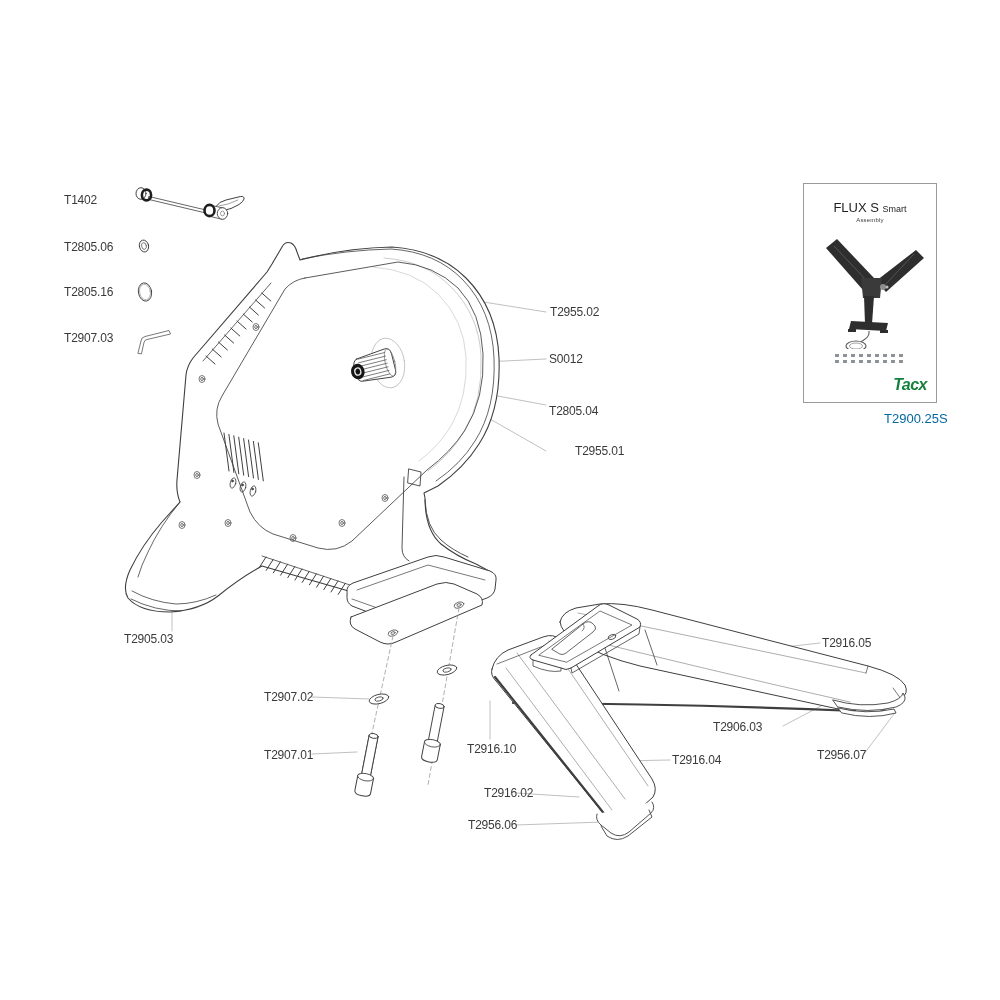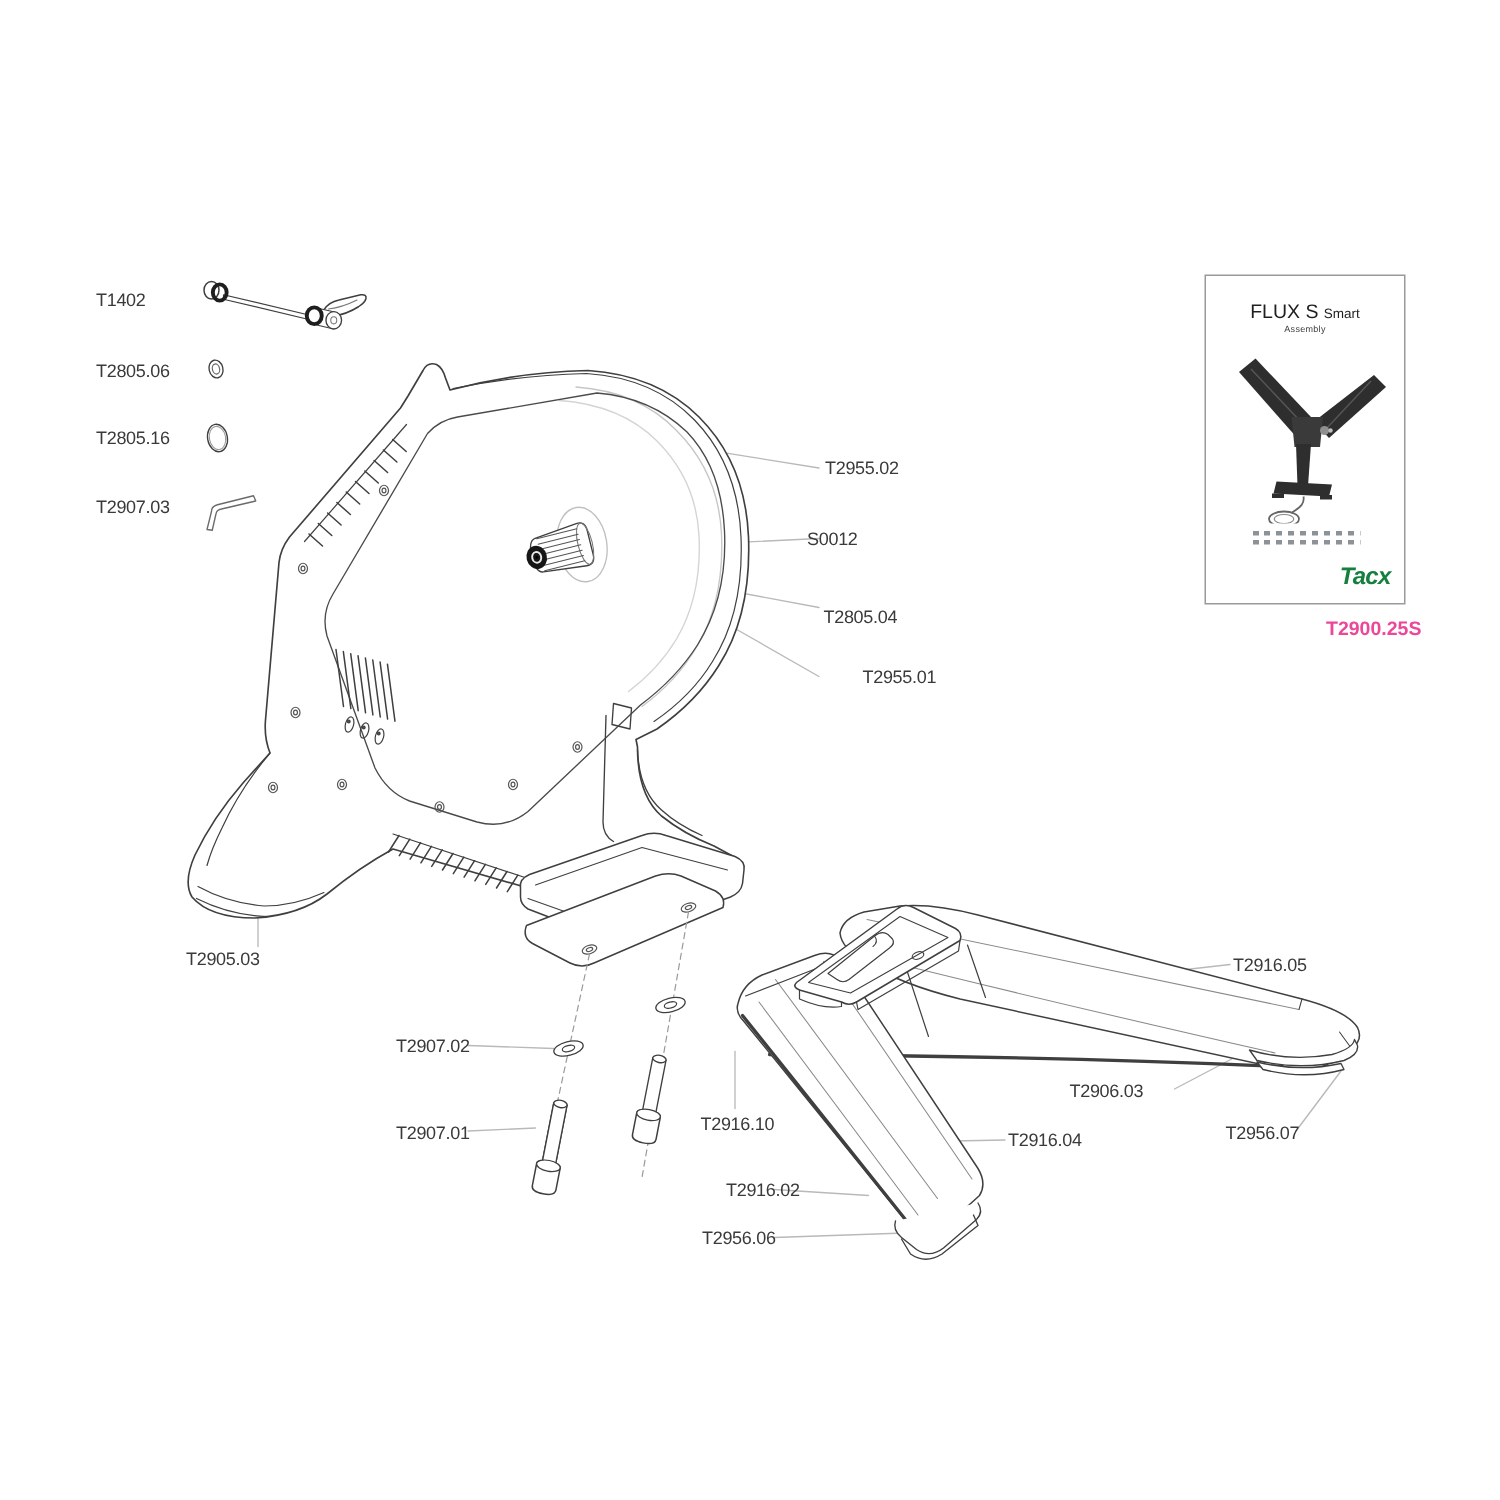--- a/index.html
+++ b/index.html
@@ -13,21 +13,21 @@
   .ib-title{margin-top:17px;text-align:center;color:#1f1f1f;font-size:13px;line-height:13px;}
   .ib-variant{font-size:9px;}
   .ib-sub{text-align:center;color:#3c3c3c;font-size:6px;line-height:8px;letter-spacing:0.2px;}
   .ib-art{position:absolute;left:0;top:40px;}
   .langrow{position:absolute;left:31px;width:72px;height:3px;
            background:repeating-linear-gradient(90deg,#8d9296 0 4px,transparent 4px 8px);}
   .langrow.r1{top:170px;}
   .langrow.r2{top:176px;}
   .brand{position:absolute;right:9px;bottom:8px;font-size:16px;font-weight:bold;
          font-style:italic;letter-spacing:-0.5px;}
-  .codelabel{position:absolute;font-size:13px;color:#ec4899;white-space:nowrap;font-weight:bold;}
+  .codelabel{position:absolute;font-size:13px;color:#0369a1;white-space:nowrap;}
 </style>
 </head>
 <body>
 
 <div id="stage">
 
   <svg id="art" width="1000" height="1000" viewBox="0 0 1000 1000">
     <g fill="none" stroke="#3f3f3f" stroke-width="1" stroke-linecap="round" stroke-linejoin="round">
 
       <g stroke="#b9b9b9" stroke-width="0.9">
@@ -272,21 +272,21 @@
         </g>
       </g>
     </g>
   </svg>
 
   <div class="plabel" style="left:64px;top:193px">T1402</div>
   <div class="plabel" style="left:64px;top:240px">T2805.06</div>
   <div class="plabel" style="left:64px;top:285px">T2805.16</div>
   <div class="plabel" style="left:64px;top:331px">T2907.03</div>
   <div class="plabel" style="left:550px;top:305px">T2955.02</div>
-  <div class="plabel" style="left:538px;top:352px">S0012</div>
+  <div class="plabel" style="left:549px;top:352px">S0012</div>
   <div class="plabel" style="left:549px;top:404px">T2805.04</div>
   <div class="plabel" style="left:575px;top:444px">T2955.01</div>
   <div class="plabel" style="left:124px;top:632px">T2905.03</div>
   <div class="plabel" style="left:264px;top:690px">T2907.02</div>
   <div class="plabel" style="left:264px;top:748px">T2907.01</div>
   <div class="plabel" style="left:467px;top:742px">T2916.10</div>
   <div class="plabel" style="left:484px;top:786px">T2916.02</div>
   <div class="plabel" style="left:468px;top:818px">T2956.06</div>
   <div class="plabel" style="left:672px;top:753px">T2916.04</div>
   <div class="plabel" style="left:822px;top:636px">T2916.05</div>

